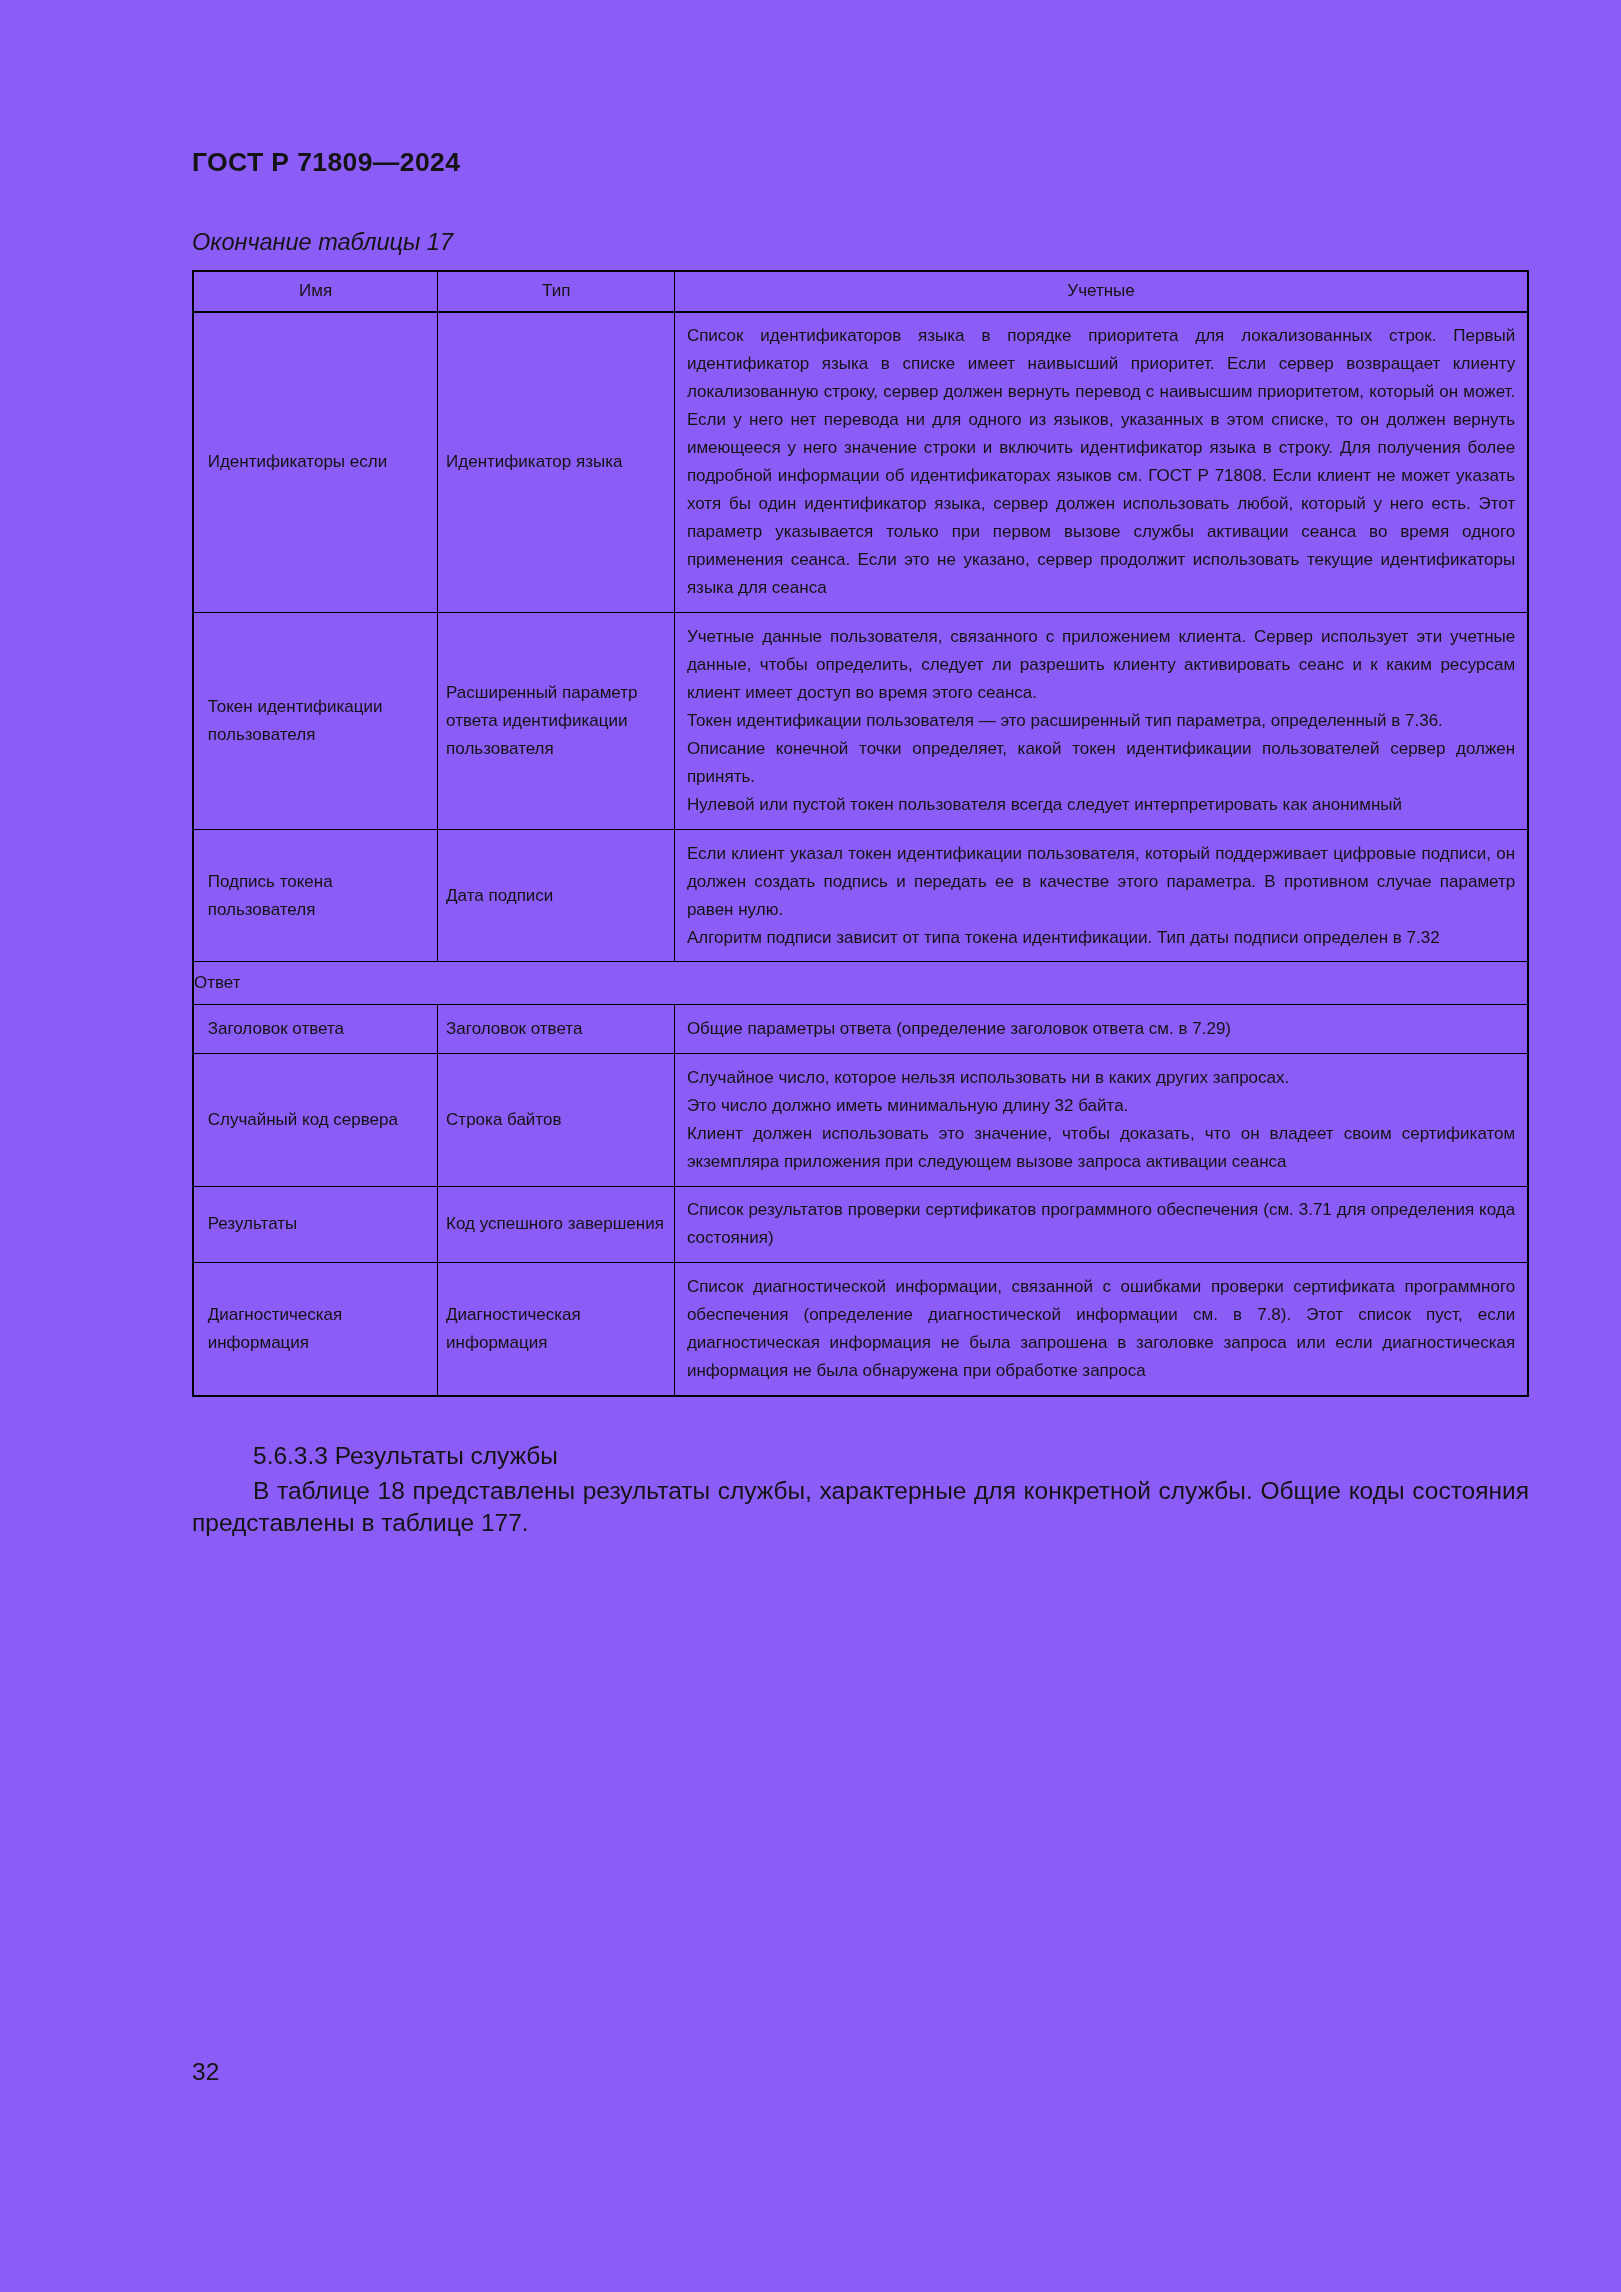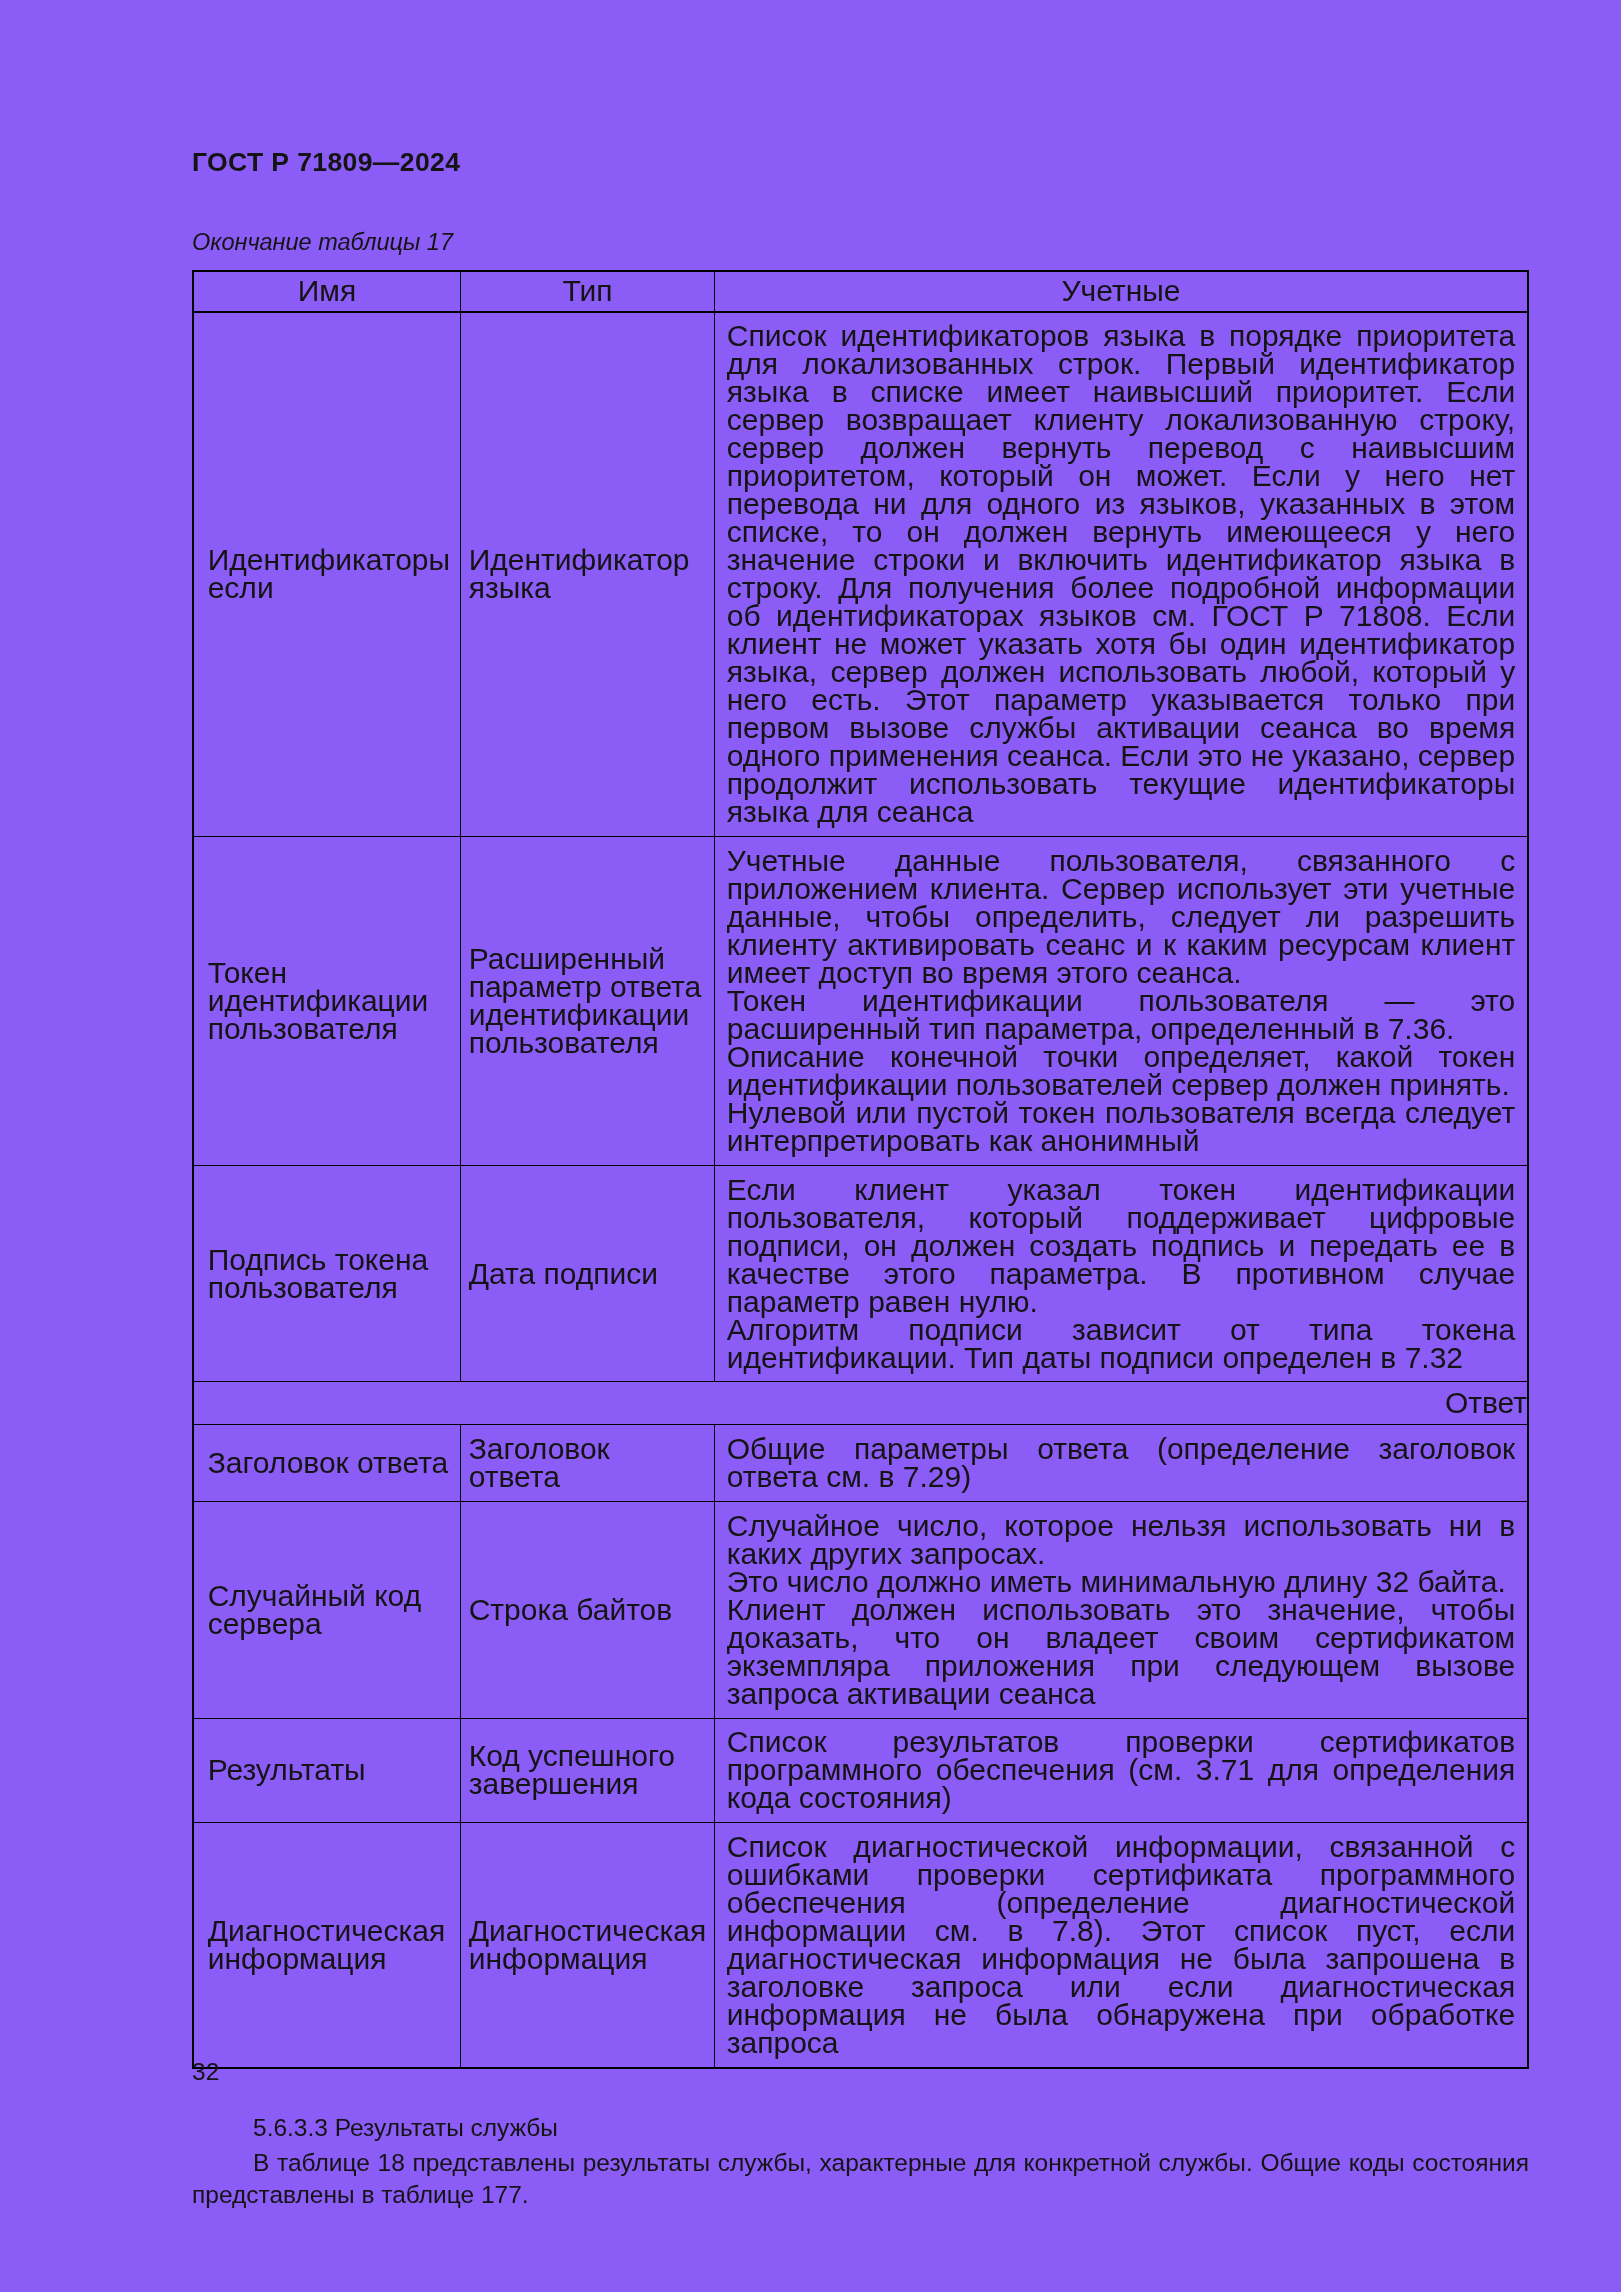--- a/index.html
+++ b/index.html
@@ -16,21 +16,21 @@
 
   .doc-header { font-size:26.5px; font-weight:700; letter-spacing:0.4px; }
 
   .table-caption { margin-top:51px; font-size:23.5px; font-style:italic; }
 
   table.gost-table {
     margin-top:13.7px;
     width:100%;
     border-collapse:collapse;
     border:2px solid #000;
-    font-size:30px;
+    font-size:17px;
     line-height:28px;
   }
   .gost-table th, .gost-table td { border:1px solid #000; }
   .gost-table thead th {
     border-bottom:2px solid #000;
     font-weight:400;
     text-align:center;
     height:41px;
     vertical-align:middle;
   }
@@ -43,21 +43,21 @@
     padding:9.8px 7.8px;
     vertical-align:middle;
     text-align:left;
   }
   td.c-desc {
     padding:9.8px 11.8px;
     vertical-align:middle;
   }
   td.c-desc p { text-align:justify; margin:0; }
   td.section-cell {
-    text-align:right;
+    text-align:left;
     height:43px;
     vertical-align:middle;
   }
 
   .after-table { margin-top:43px; font-size:24.5px; line-height:32px; }
   .subheading { text-indent:61px; }
   .body-para { text-indent:61px; text-align:justify; margin-top:2.9px; }
 
   .page-number { position:absolute; left:192px; top:2058px; font-size:24.5px; }
 </style>

